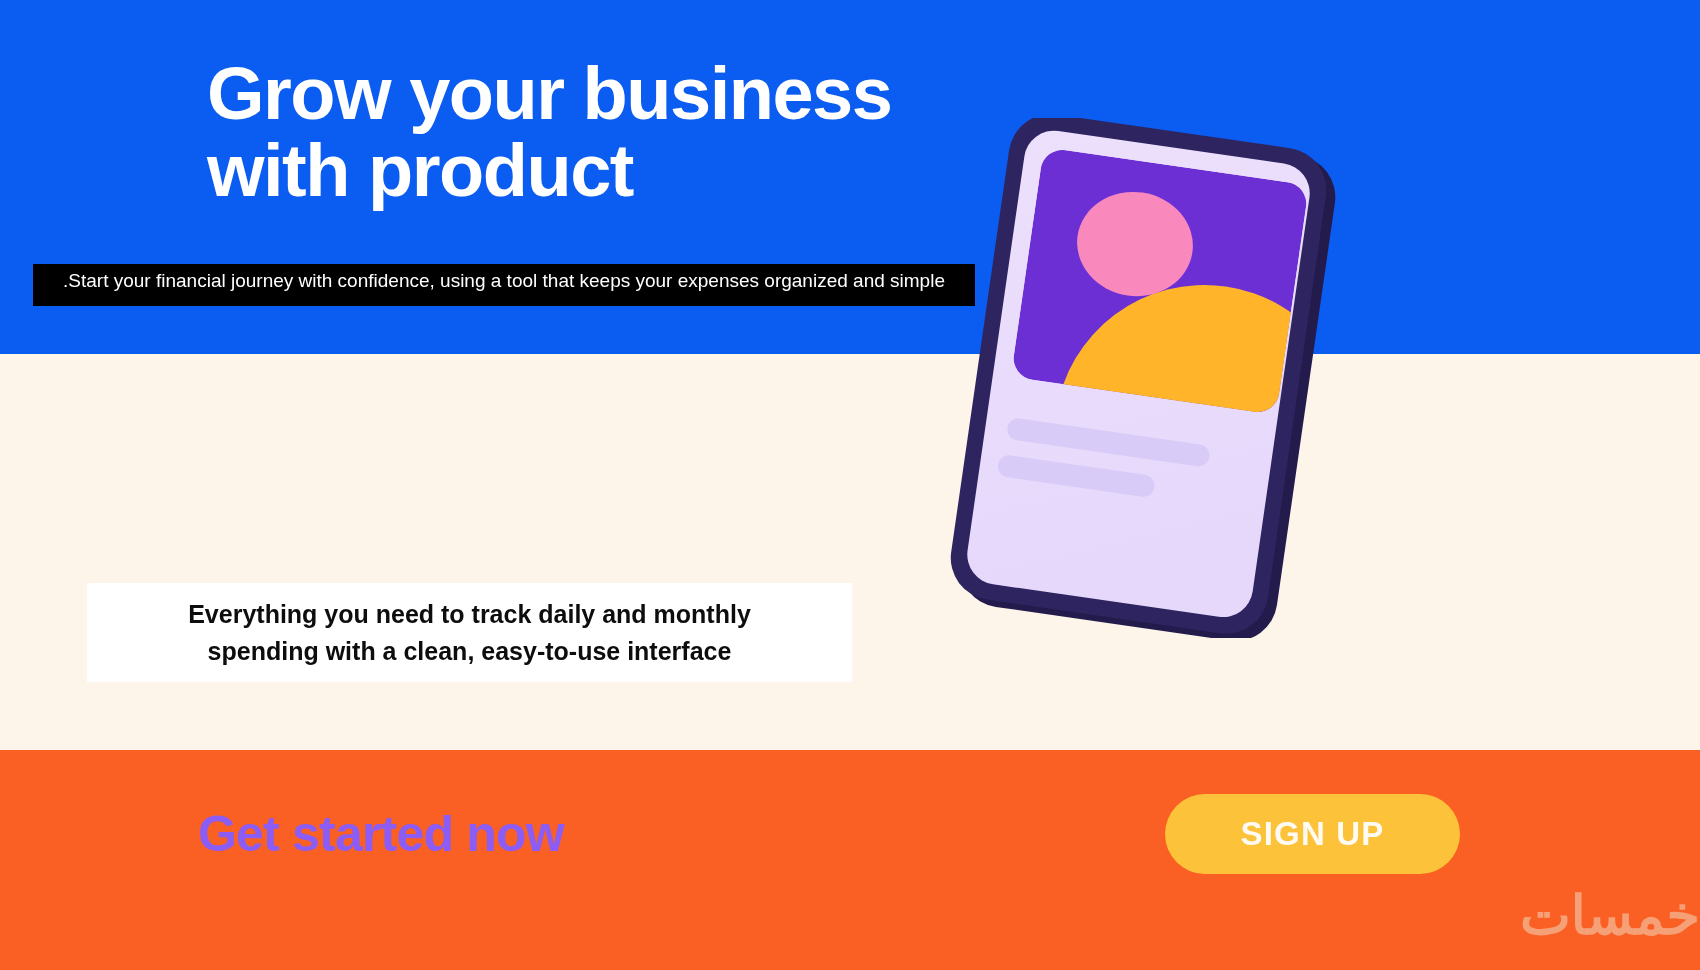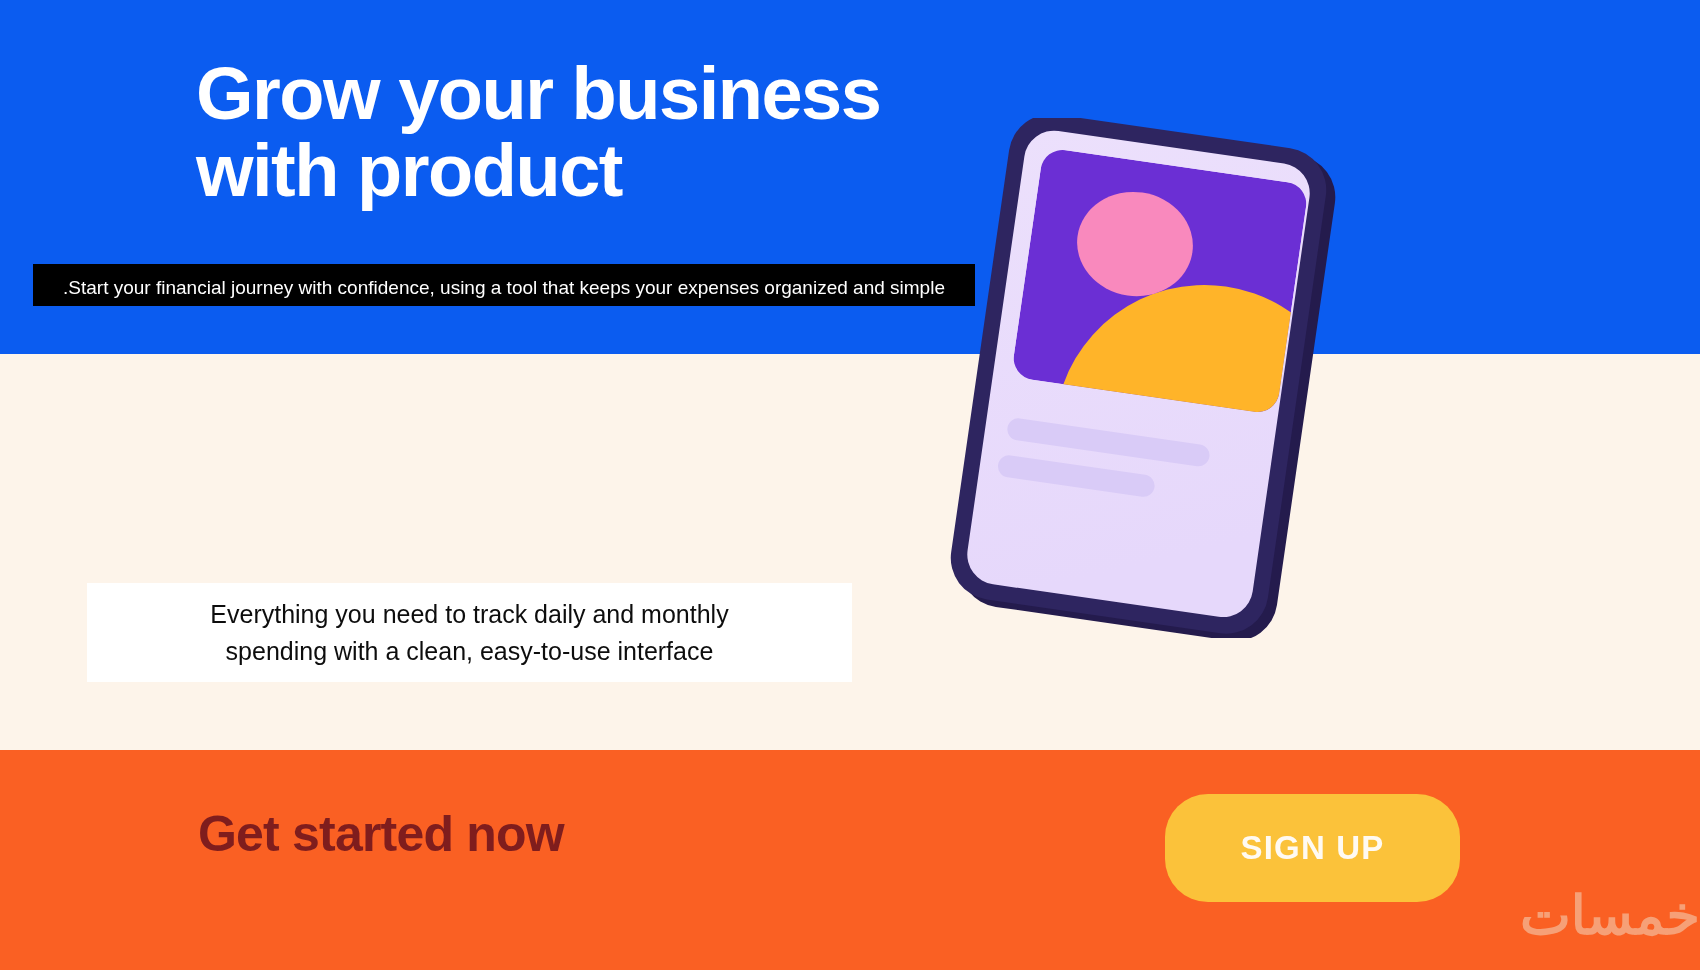--- a/index.html
+++ b/index.html
@@ -24,21 +24,21 @@
     position: absolute;
     left: 0;
     top: 0;
     width: 1700px;
     height: 354px;
     background: #0b5cf0;
   }
 
   .hero-heading {
     position: absolute;
-    left: 196px;
+    left: 207px;
     top: 56px;
     width: 900px;
     font-size: 74px;
     line-height: 1.04;
     font-weight: bold;
     color: #ffffff;
     letter-spacing: -1.5px;
     white-space: pre-line;
     z-index: 6;
   }
@@ -48,21 +48,21 @@
     left: 33px;
     top: 264px;
     width: 942px;
     height: 42px;
     background: #000000;
     z-index: 6;
   }
   .hero-sub-text {
     position: absolute;
     left: 0;
-    top: 11px;
+    top: 4px;
     width: 942px;
     height: 26px;
     display: flex;
     align-items: center;
     justify-content: center;
     font-size: 19px;
     color: #ffffff;
     white-space: nowrap;
   }
 
@@ -101,20 +101,21 @@
     display: flex;
     align-items: center;
     justify-content: center;
   }
   .feature-para-text {
     font-size: 25px;
     line-height: 1.45;
     color: #0d0d0d;
     text-align: center;
     white-space: pre-line;
+    font-weight: bold;
   }
 
   
   .phone-wrap {
     position: absolute;
     left: 916px;
     top: 118px;
     width: 460px;
     height: 520px;
     z-index: 4;
@@ -130,31 +131,31 @@
     height: 220px;
     background: #fa6023;
   }
 
   .cta-heading {
     position: absolute;
     left: 198px;
     top: 805px;
     font-size: 50px;
     font-weight: bold;
-    color: #7f1d1d;
+    color: #8b5cf6;
     letter-spacing: -0.8px;
     z-index: 6;
   }
 
   .signup-button {
     position: absolute;
     left: 1165px;
     top: 794px;
     width: 295px;
-    height: 108px;
+    height: 80px;
     border: none;
     border-radius: 43px;
     background: #fbc23a;
     color: #fffaf2;
     font-family: "Liberation Sans", sans-serif;
     font-size: 33px;
     font-weight: bold;
     letter-spacing: 1.2px;
     cursor: pointer;
     z-index: 6;

